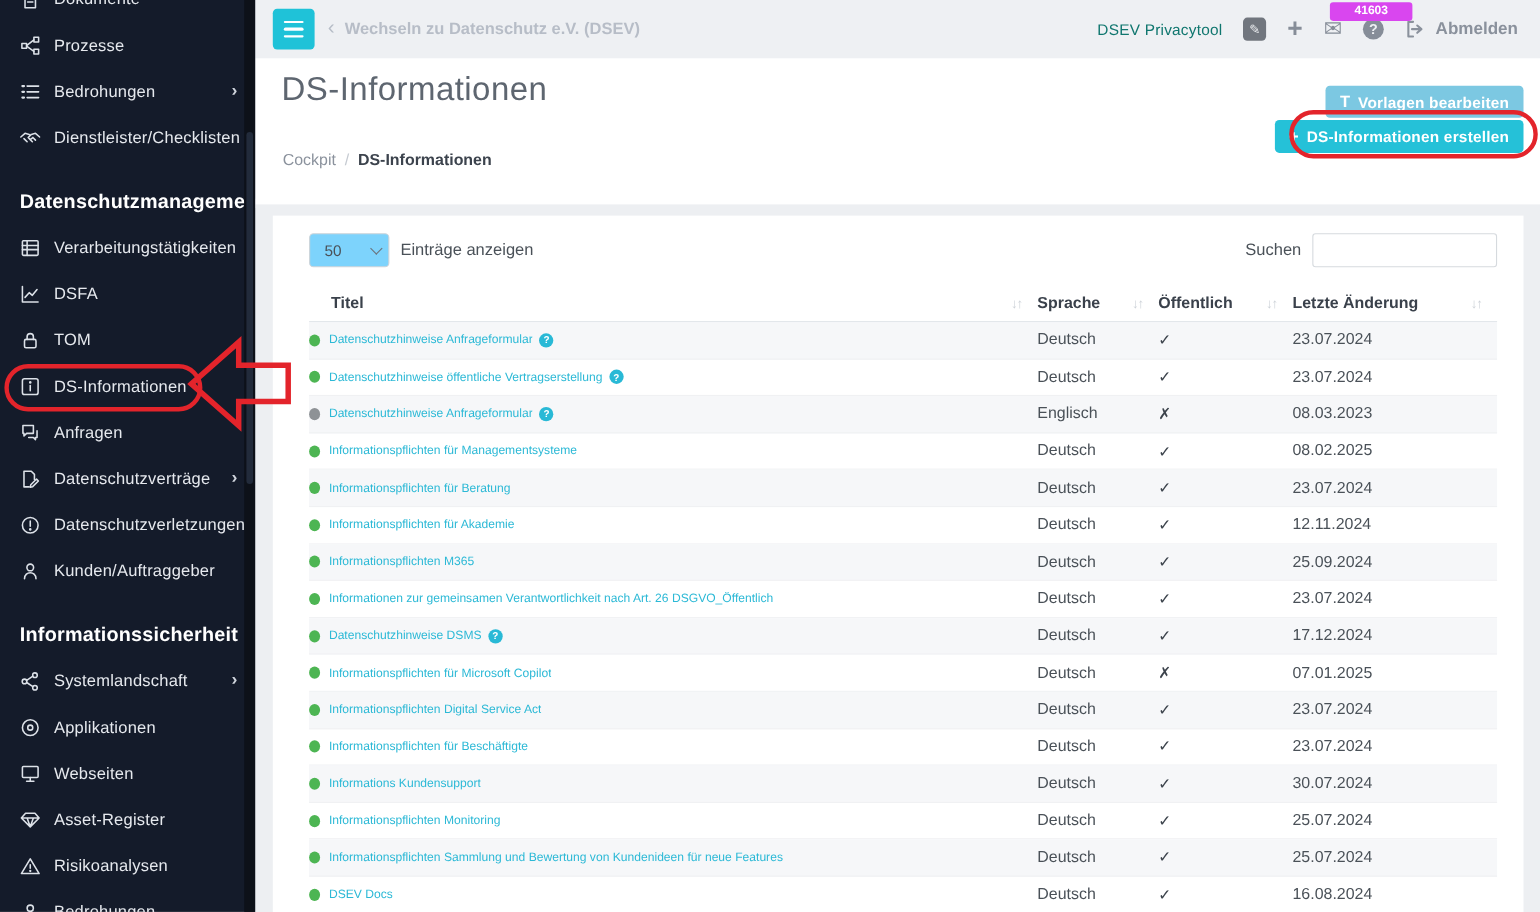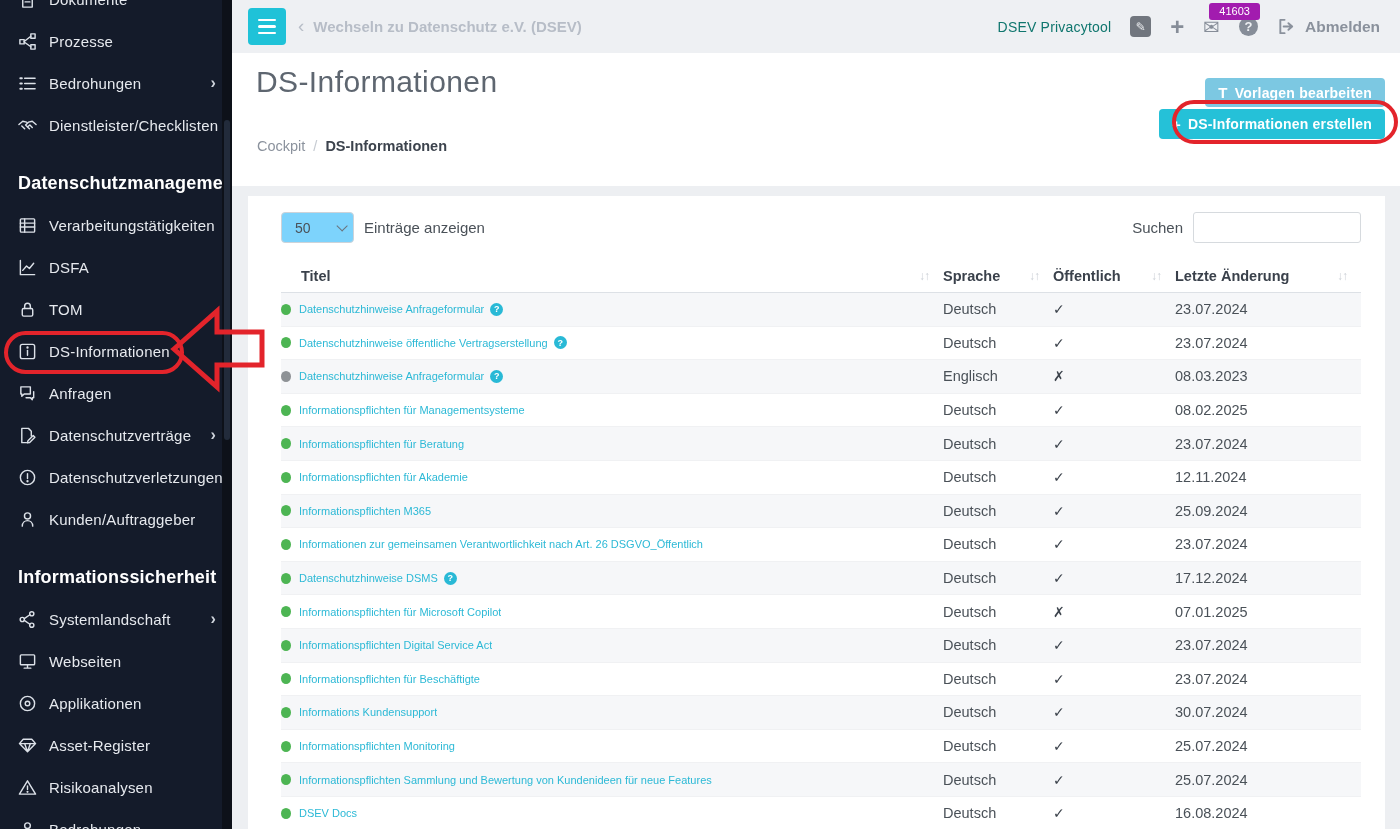--- a/index.html
+++ b/index.html
@@ -32,22 +32,22 @@
   .back-link { position:absolute; left:66px; top:0; height:53px; display:flex; align-items:center;
     gap:9px; color:#b7bdc7; font-size:15px; font-weight:bold; text-decoration:none; cursor:pointer; }
   .back-link .bchev { font-size:19px; font-weight:normal; margin-top:-2px; }
   .topbar-right { position:absolute; right:20px; top:0; height:53px; display:flex;
     align-items:center; gap:19px; color:#8a9097; }
   .app-name { color:#0f766e; font-size:14px; letter-spacing:.2px; }
   .edit-sq { width:21px; height:21px; background:#71767e; border-radius:4px; color:#eef0f3;
     font-size:12px; display:flex; align-items:center; justify-content:center; cursor:pointer; }
   .tb-plus { font-size:24px; font-weight:bold; color:#868d98; cursor:pointer; line-height:1; }
   .mail-wrap { position:relative; font-size:20px; color:#868d98; cursor:pointer; }
-  .tb-badge { position:absolute; left:6px; top:-12px; background:#a21caf; color:#fff;
-    font-size:11px; font-weight:normal; padding:2px 10px; border-radius:3px; line-height:1.2; }
+  .tb-badge { position:absolute; left:6px; top:-12px; background:#d946ef; color:#fff;
+    font-size:11px; font-weight:bold; padding:2px 22px; border-radius:3px; line-height:1.2; }
   .help-circle { width:19px; height:19px; border-radius:50%; background:#868d98; color:#eef0f3;
     font-size:13px; font-weight:bold; display:flex; align-items:center; justify-content:center; cursor:pointer; }
   .logout { display:flex; align-items:center; gap:9px; color:#8a919c; font-size:15.5px;
     font-weight:bold; cursor:pointer; }
   .logout svg { width:19px; height:19px; stroke:#8a919c; fill:none; stroke-width:2;
     stroke-linecap:round; stroke-linejoin:round; }
 
   
   .title-sec { position:absolute; left:232px; top:53px; width:1168px; height:133px; background:#ffffff; }
   .page-title { position:absolute; left:24px; top:12px; font-size:30px; font-weight:500;
@@ -233,34 +233,34 @@
               <circle cx="14.5" cy="16" r="2.2"></circle>
               <path d="M6.6,9 L12.5,5 M6.6,11 L12.5,15"></path>
             </svg>
           </span>
           <span>Systemlandschaft</span>
           <span class="chev">›</span>
         </div>
         <div class="sb-item">
           <span class="ico">
             <svg viewBox="0 0 20 20">
+              <circle cx="10" cy="10" r="7.5"></circle>
+              <circle cx="10" cy="10" r="2.4"></circle>
+            </svg>
+          </span>
+          <span>Applikationen</span>
+        </div>
+        <div class="sb-item">
+          <span class="ico">
+            <svg viewBox="0 0 20 20">
               <rect x="2.5" y="3" width="15" height="10.5" rx="1"></rect>
               <path d="M10,13.5 V17 M6.5,17 H13.5"></path>
             </svg>
           </span>
           <span>Webseiten</span>
-        </div>
-        <div class="sb-item">
-          <span class="ico">
-            <svg viewBox="0 0 20 20">
-              <circle cx="10" cy="10" r="7.5"></circle>
-              <circle cx="10" cy="10" r="2.4"></circle>
-            </svg>
-          </span>
-          <span>Applikationen</span>
         </div>
         <div class="sb-item">
           <span class="ico">
             <svg viewBox="0 0 20 20">
               <path d="M5.5,3.5 h9 l4,4.5 l-8.5,8.5 l-8.5,-8.5 z M1.5,8 H18.5 M7,8 L10,16.5 L13,8"></path>
             </svg>
           </span>
           <span>Asset-Register</span>
         </div>
         <div class="sb-item">

